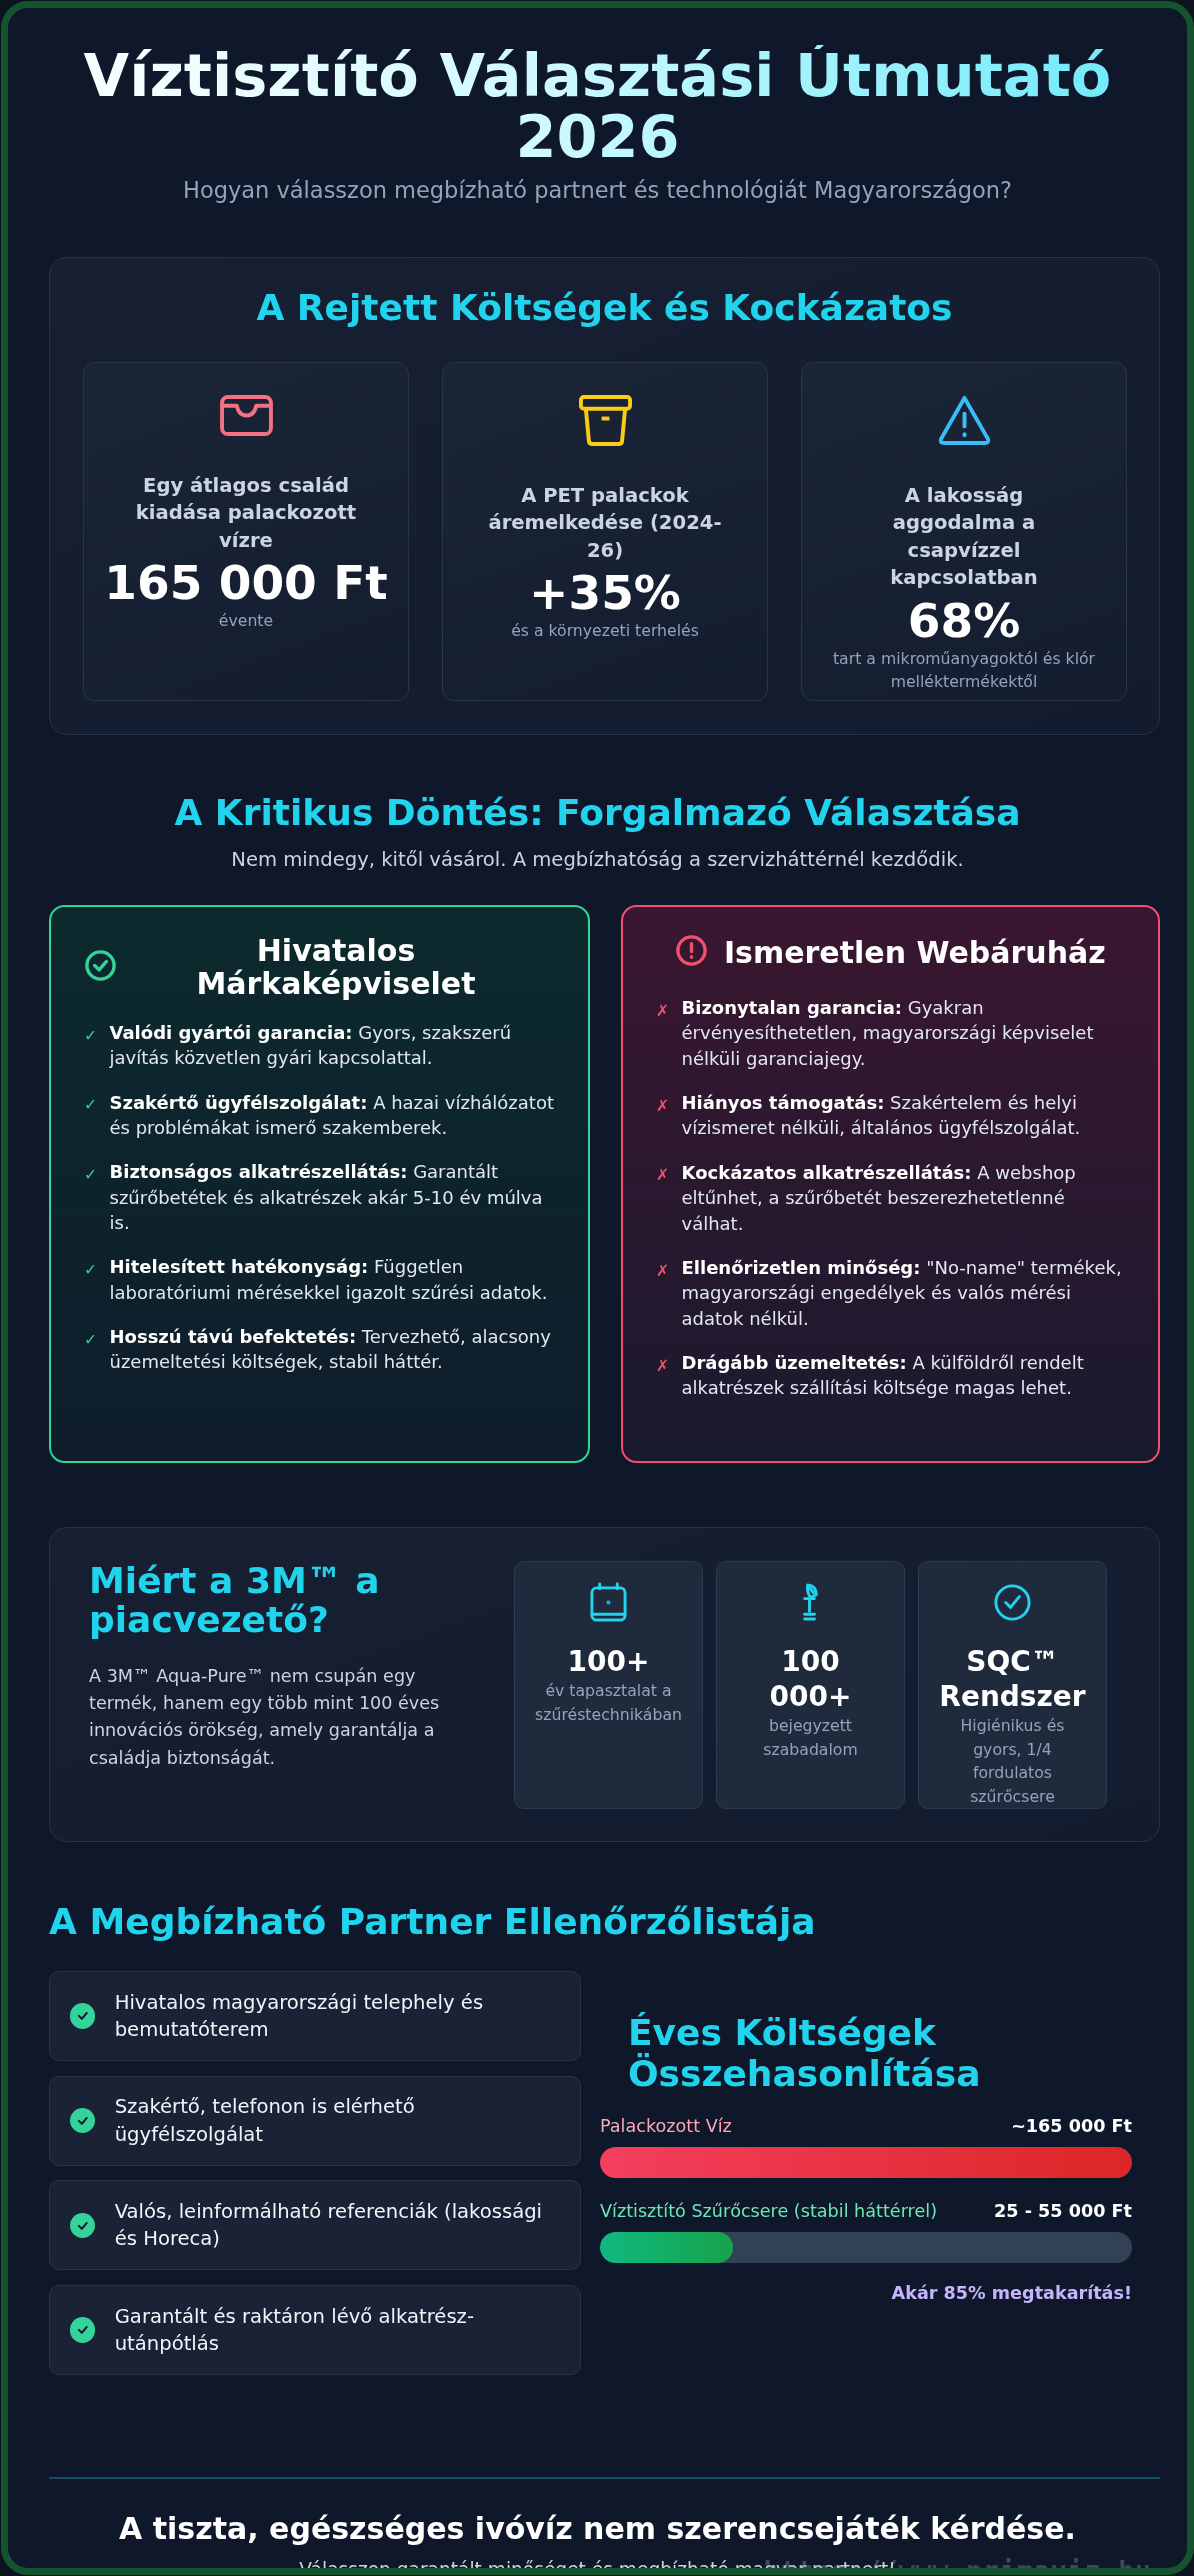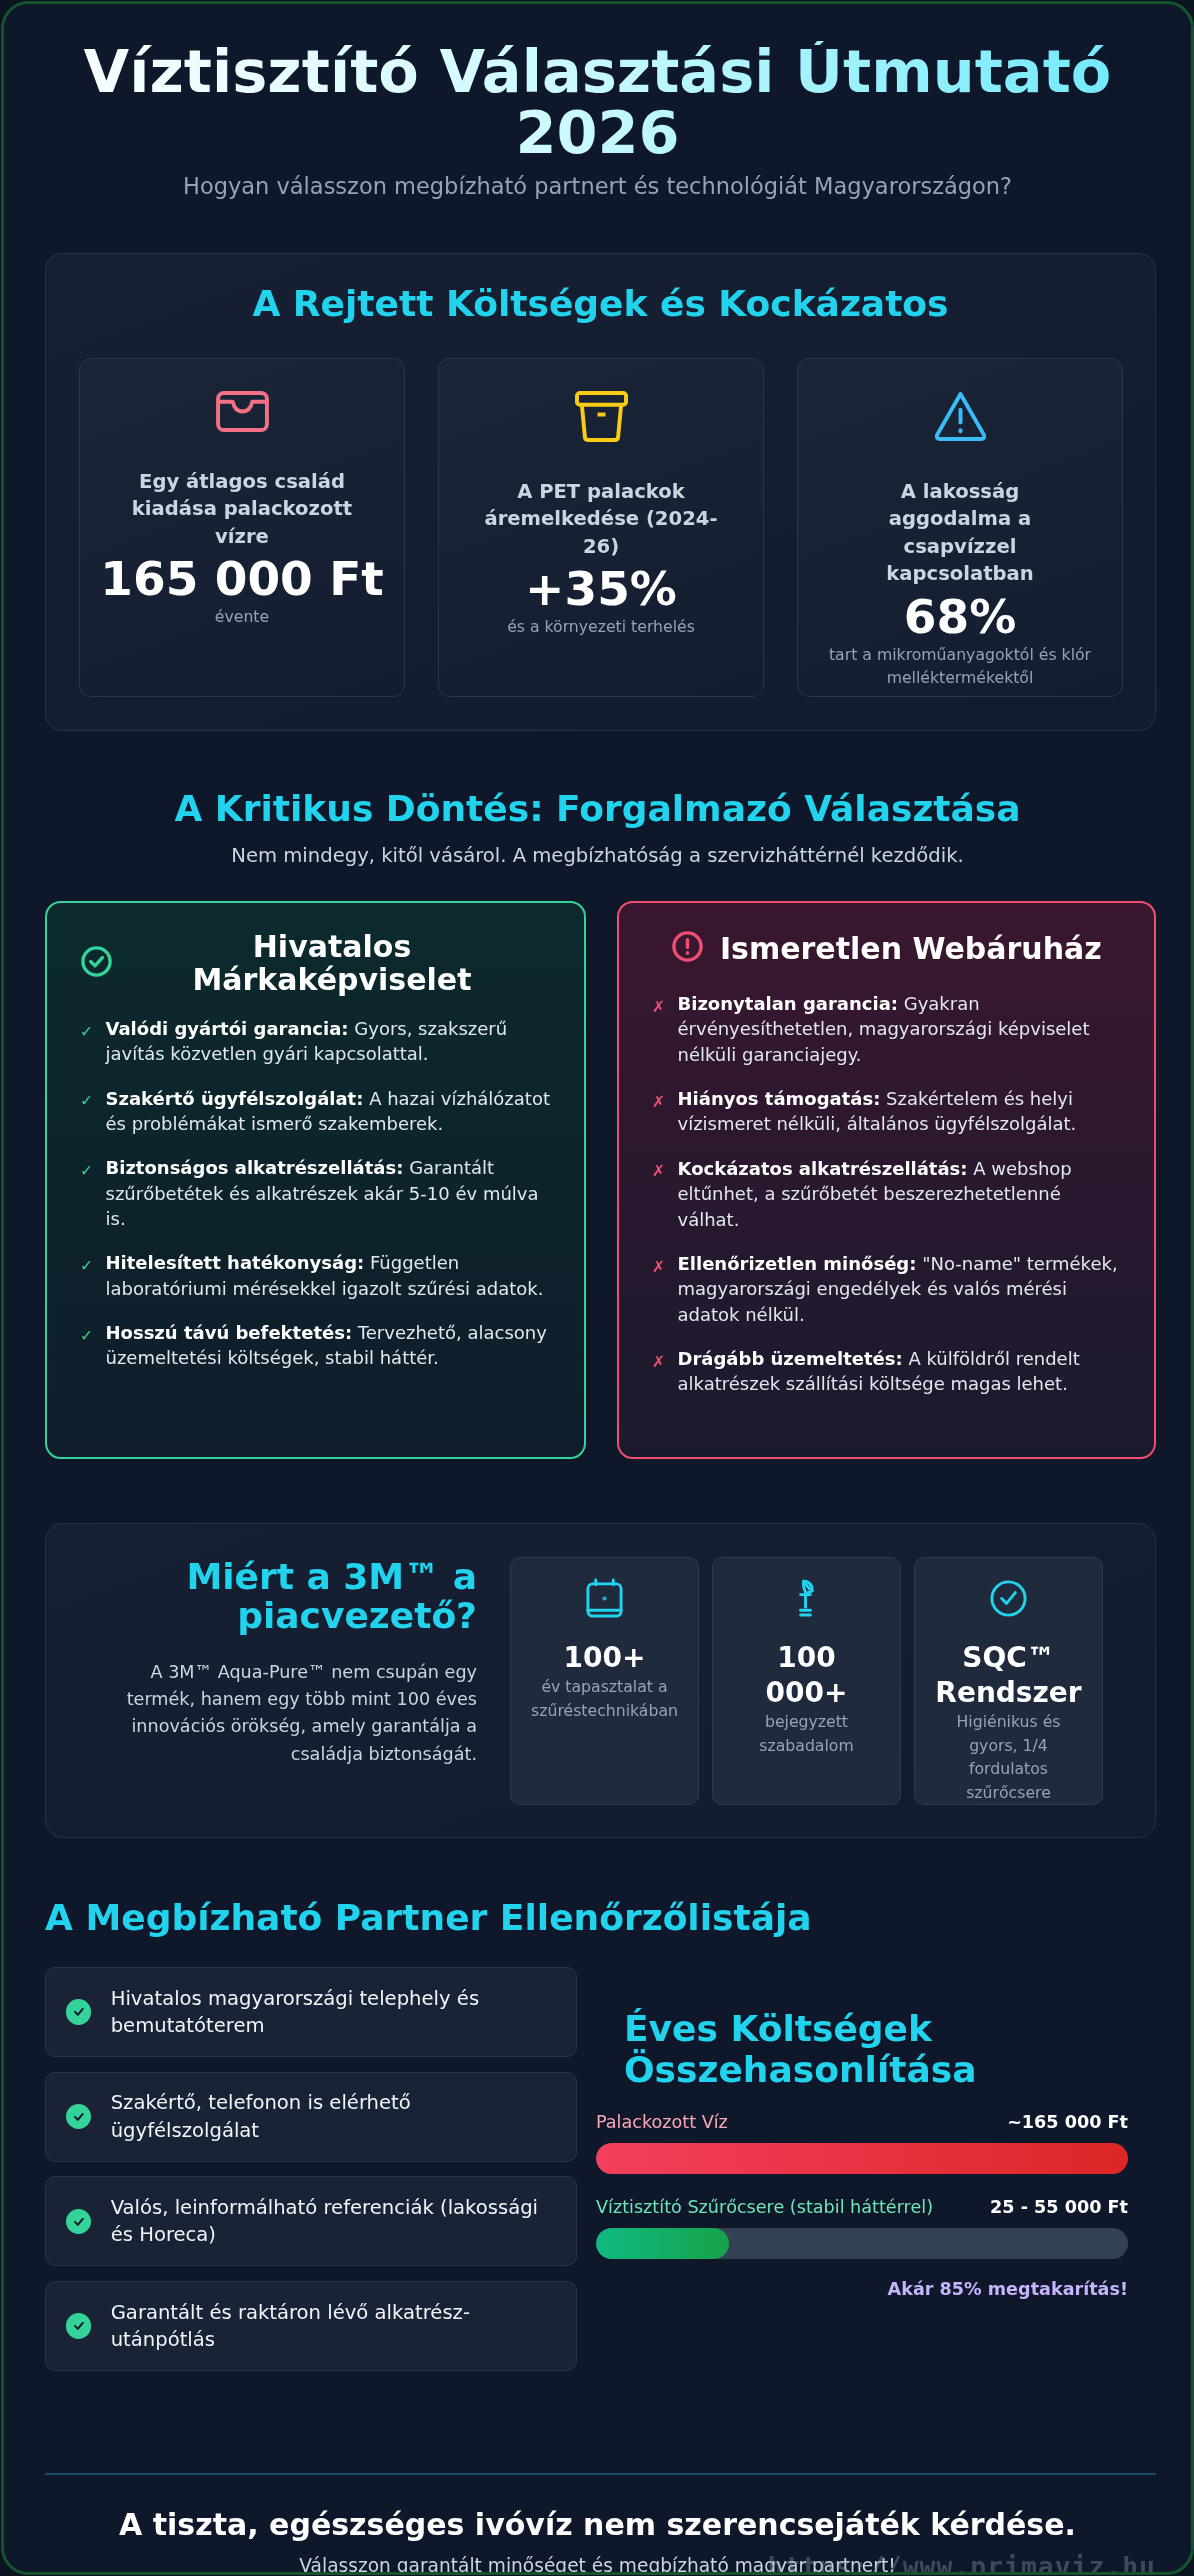--- a/index.html
+++ b/index.html
@@ -6,21 +6,21 @@
   html, body { background: #0b1220; }
   body {
     width: 1195px; height: 2576px; overflow: hidden;
     font-family: "DejaVu Sans", sans-serif;
     color: #e2e8f0;
   }
   .page {
     position: relative;
     width: 1193px; height: 2574px; margin: 1px;
     background: #0f172a;
-    border: 3px solid #14532d;
+    border: 7px solid #14532d;
     border-radius: 27.4px;
     overflow: hidden;
   }
   .hero { text-align: center; padding-top: 37px; }
   .hero h1 {
     font-size: 59px; font-weight: 700; line-height: 61px;
     background: linear-gradient(90deg, #ffffff 0%, #cffafe 45%, #67e8f9 100%);
     -webkit-background-clip: text; background-clip: text; color: transparent;
     padding: 0 59px;
   }
@@ -59,21 +59,21 @@
   .card-bad .compare-head h3 { font-size: 30px; color: #fff; font-weight: 700; margin-left: 15.7px; }
   .compare-list { list-style: none; margin-top: 19.6px; }
   .card-bad .compare-list { margin-top: 23.5px; }
   .compare-list li { display: flex; font-size: 18px; line-height: 25.5px; margin-bottom: 18.6px; color: #e2e8f0; }
   .compare-list li .mark { width: 25.5px; flex: none; font-size: 15.7px; padding-top: 2.9px; }
   .card-good .mark { color: #34d399; }
   .card-bad .mark { color: #f0506e; }
   .compare-list li b { color: #fff; }
 
   .panel-3m { top: 1519px; height: 315px; }
-  .why-left { position: absolute; left: 39px; top: 33px; width: 392px; text-align: right; }
+  .why-left { position: absolute; left: 39px; top: 33px; width: 392px; text-align: left; }
   .why-left h3 { font-size: 36px; line-height: 39px; color: #22d3ee; font-weight: 700; }
   .why-left p { margin-top: 23.5px; font-size: 17.6px; line-height: 27.4px; color: #cbd5e1; }
   .stat-cards { position: absolute; left: 464px; top: 33px; display: flex; gap: 13px; }
   .stat-card {
     width: 189px; height: 248px; background: #1f2a3d; border: 1px solid #2e3a50; border-radius: 9.8px;
     text-align: center; padding-top: 19.6px;
   }
   .stat-card svg { display: block; margin: 0 auto; }
   .stat-value { font-size: 28px; font-weight: 700; color: #fff; line-height: 35px; margin-top: 21.5px; padding: 0 19.6px; }
   .stat-sub { font-size: 15.7px; color: #94a3b8; line-height: 23.5px; padding: 0 19.6px; }

